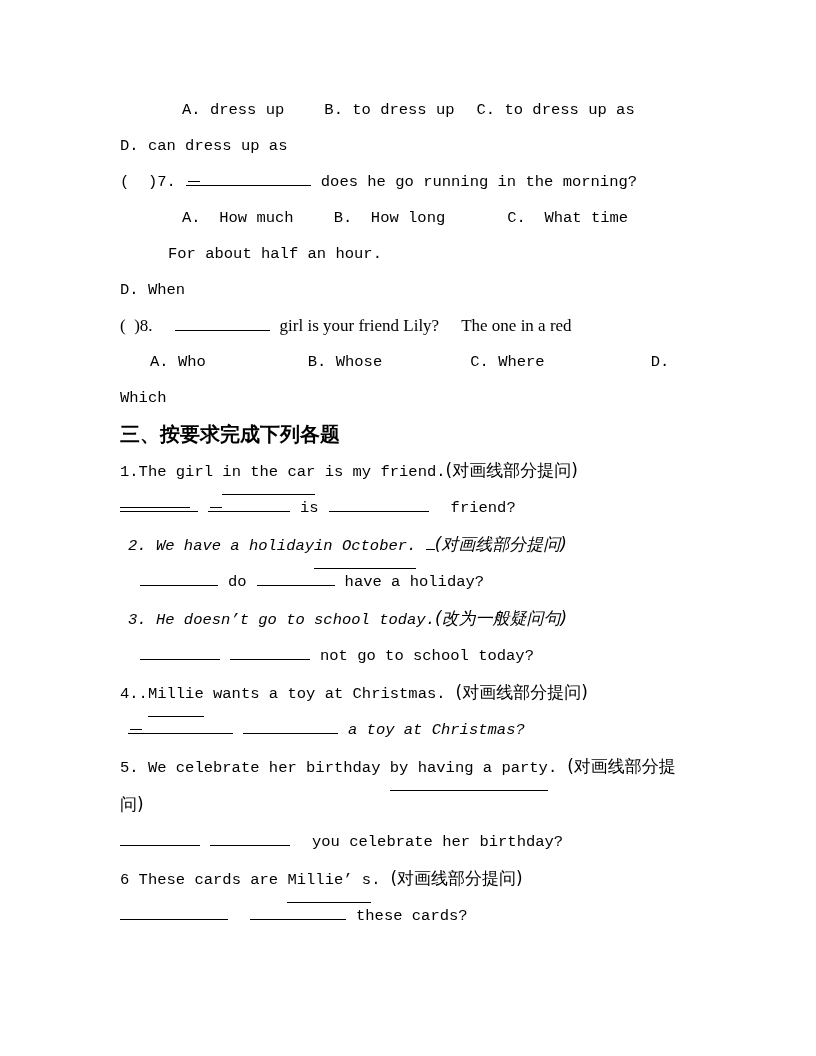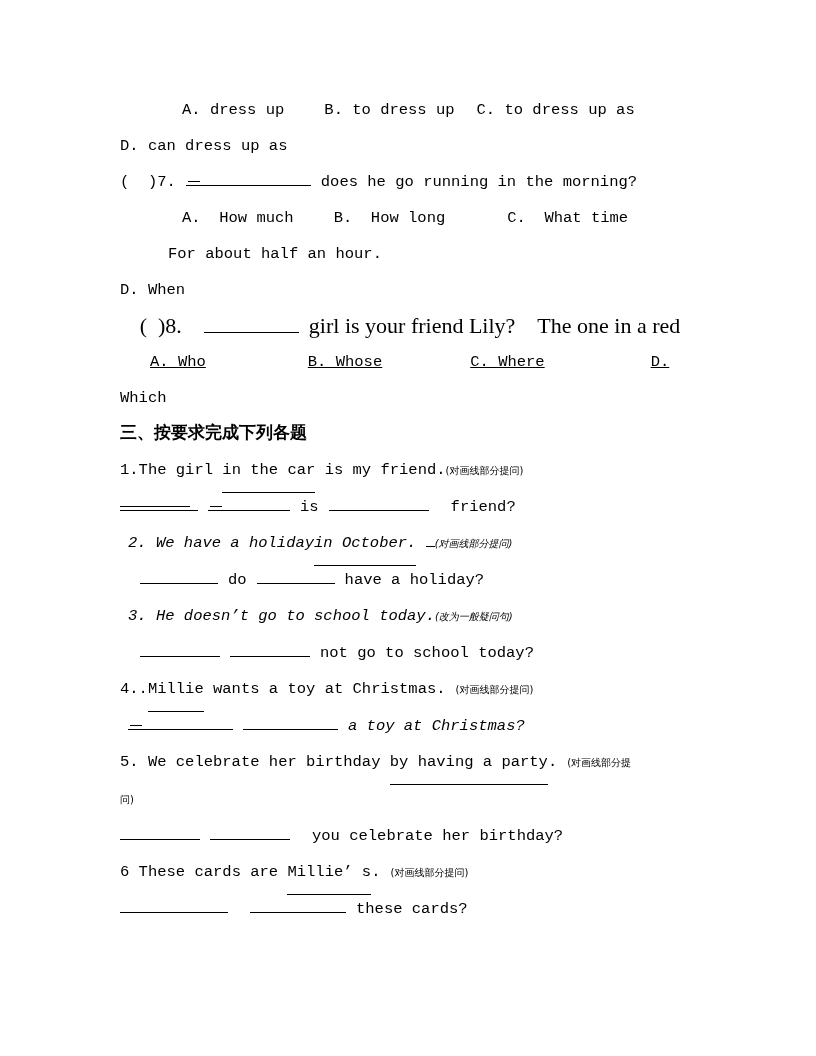--- a/index.html
+++ b/index.html
@@ -31,34 +31,33 @@
   }
   
   .line {
     font-size: 15.5px;
     line-height: 36px;
     white-space: pre;
     letter-spacing: 0px;
   }
   .line.serif {
     font-family: "Liberation Serif", "DejaVu Serif", serif;
-    font-size: 22px;
-    text-align: center;
+    font-size: 17px;
   }
   .indent1 { padding-left: 62px; }
   .indent3 { padding-left: 48px; }
   .indent4 { padding-left: 20px; }
-  .indent5 { padding-left: 30px; text-decoration: underline; }
+  .indent5 { padding-left: 30px; }
   .indent7 { padding-left: 8px; font-style: italic; }
 
   
   .heading {
-    font-family: Liberation Mono, monospace;
+    font-family: Liberation Sans, sans-serif;
     font-weight: bold;
-    font-size: 17px;
+    font-size: 20px;
     line-height: 36px;
     white-space: pre;
   }
 
   
   .blank {
     display: inline-block;
     border-bottom: 1.6px solid #000;
     vertical-align: baseline;
     height: 1em;
@@ -84,21 +83,21 @@
     border-bottom: 1.6px solid #000;
   }
 
   
   .ul {
     border-bottom: 1.4px solid #000;
     padding-bottom: 13px;
   }
   .cn {
     font-family: "DejaVu Sans", "Liberation Sans", sans-serif;
-    font-size: 10px;
+    font-size: 17px;
   }
   .gap-s { display: inline-block; width: 10px; }
   .gap-m { display: inline-block; width: 22px; }
   .gap-l { display: inline-block; width: 40px; }
 </style>
 </head>
 <body>
 
 <div class="page">
   <div class="content">

